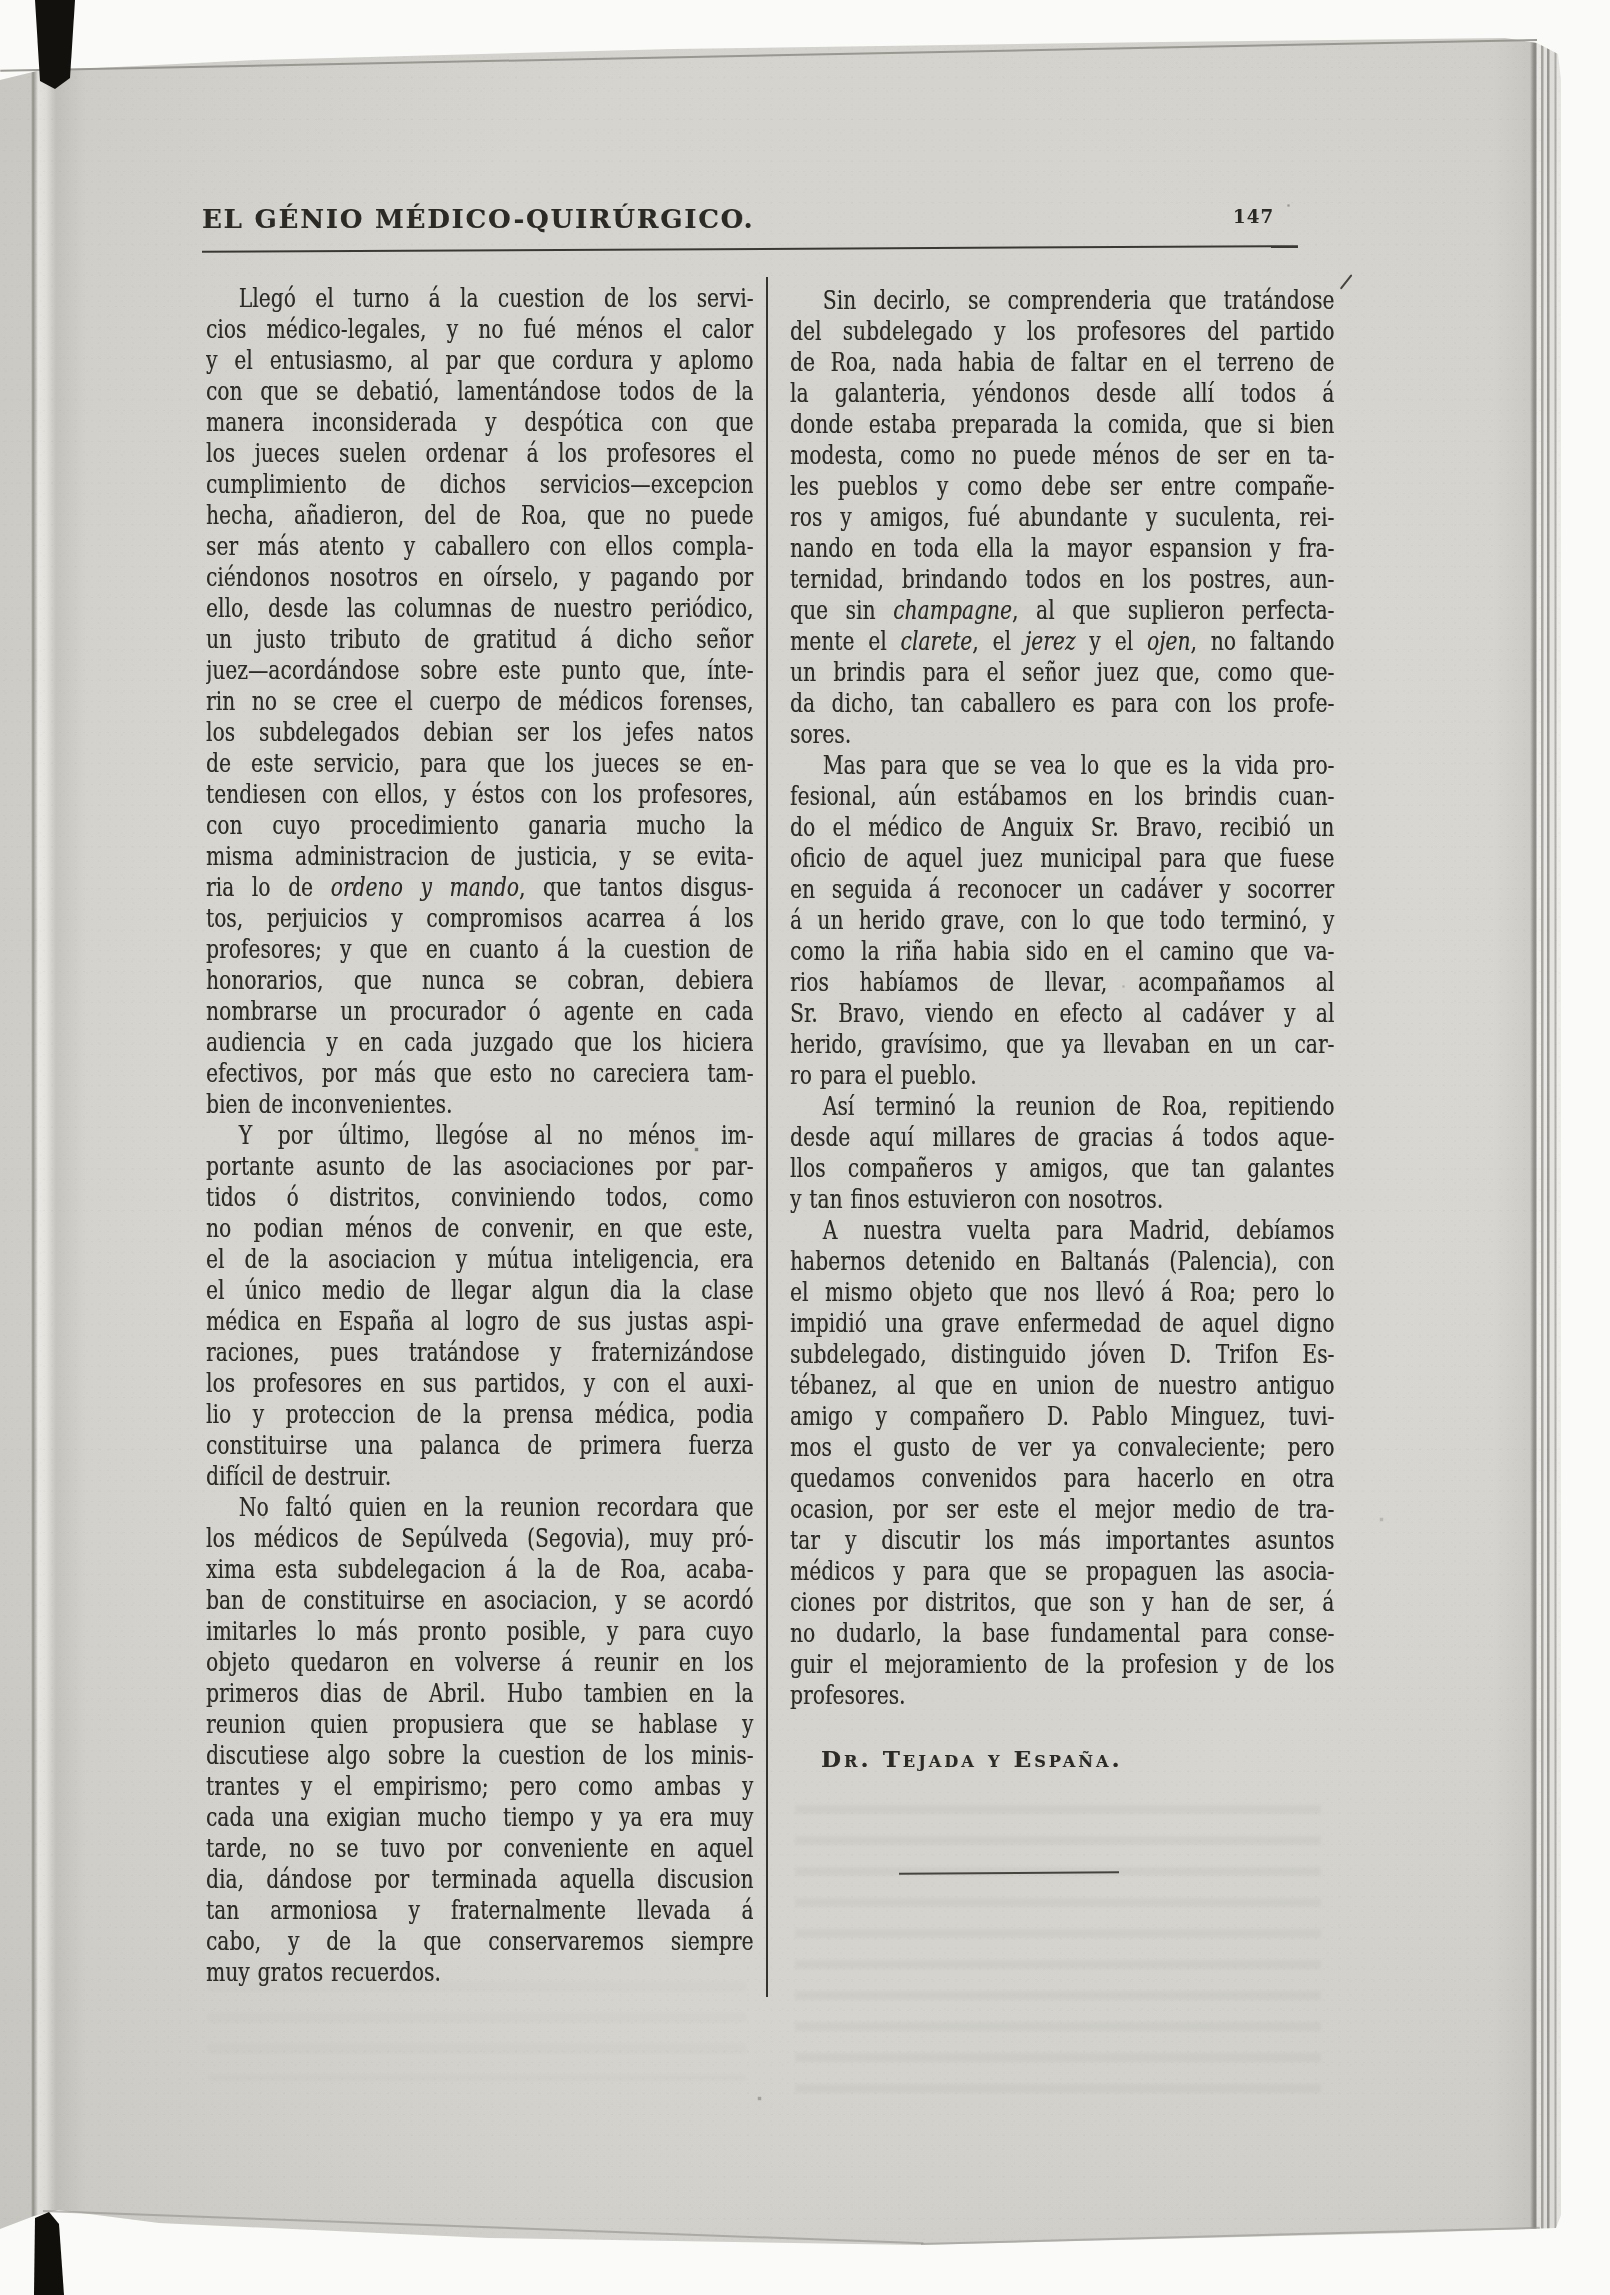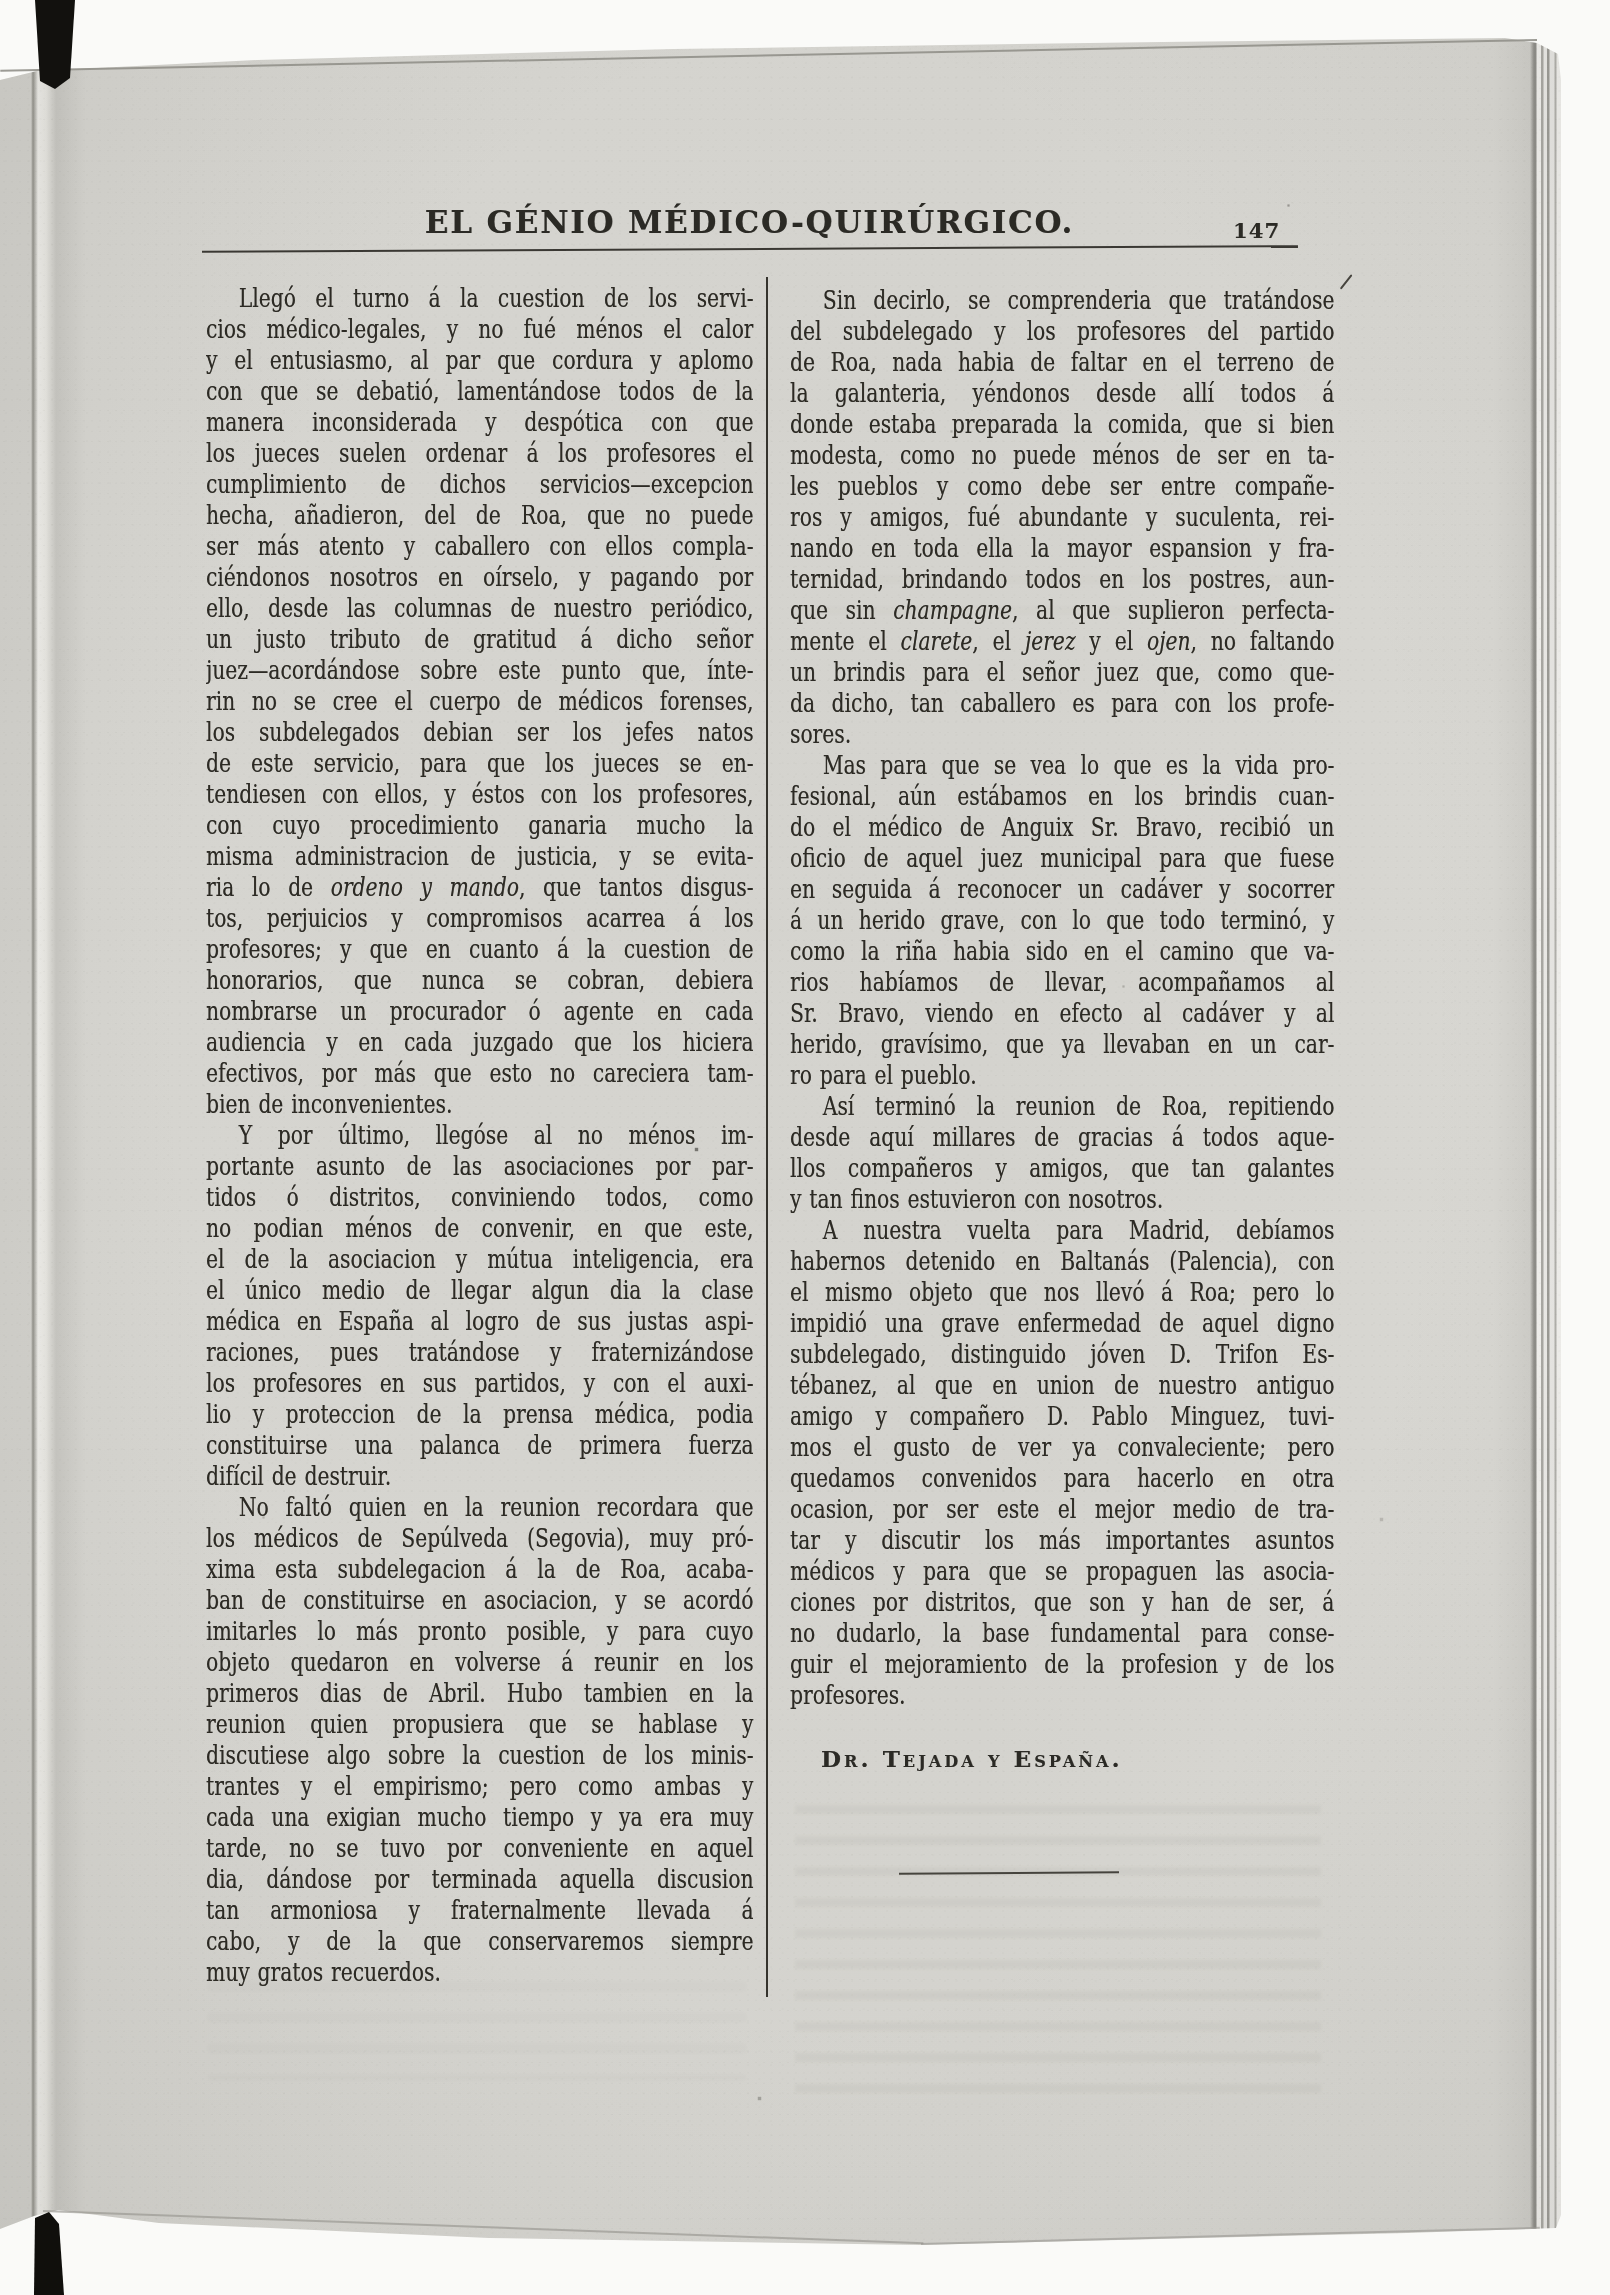--- a/index.html
+++ b/index.html
@@ -41,25 +41,25 @@
   .edge-line{position:absolute;background:rgba(135,134,128,0.85);height:1.8px;}
   .edge-top{left:0;top:39px;width:1537px;transform:rotate(-1.15deg);transform-origin:right center;background:rgba(145,144,138,0.9);}
   .edge-bottom-a{left:43px;top:2210px;width:881px;transform:rotate(2.1deg);transform-origin:left center;background:rgba(150,149,143,0.65);}
   .edge-bottom-b{left:921px;top:2243px;width:619px;transform:rotate(-1.5deg);transform-origin:left center;background:rgba(150,149,143,0.6);}
   
   .tape-top{position:absolute;left:0;top:0;width:104px;height:107px;background:#12110e;
     clip-path:polygon(35px 0px,75px 0px,70px 78px,55px 89px,40px 81px);filter:blur(0.6px);}
   .tape-bottom{position:absolute;left:0;top:2190px;width:104px;height:105px;background:#100f0c;
     clip-path:polygon(35px 28px,49px 22px,59px 34px,64px 105px,34px 105px);filter:blur(0.6px);}
   
-  .title{position:absolute;left:202px;top:204px;width:1095px;text-align:center;
-    font-size:31px;font-weight:700;letter-spacing:1.8px;color:#2b2a25;
+  .title{position:absolute;left:202px;top:204px;width:1095px;
+    font-size:26px;font-weight:700;letter-spacing:1.8px;color:#2b2a25;
     text-shadow:0.3px 0.3px 0.5px rgba(43,41,36,0.45);}
-  .pagenum{position:absolute;left:1233px;top:206px;font-size:21px;font-weight:700;
-    letter-spacing:1.2px;color:#2b2a25;text-shadow:0.3px 0.3px 0.5px rgba(43,41,36,0.45);margin-top:12px;}
+  .pagenum{position:absolute;left:1233px;top:206px;font-size:18px;font-weight:700;
+    letter-spacing:1.2px;color:#2b2a25;text-shadow:0.3px 0.3px 0.5px rgba(43,41,36,0.45);}
   .hrule{position:absolute;left:202px;top:248px;width:1096px;height:2.4px;background:#3a3833;
     transform:rotate(-0.3deeg);transform:rotate(-0.3deg);}
   
   .col{
     position:absolute;color:#2c2a24;font-size:26px;line-height:31px;
     transform:scaleX(0.78);transform-origin:0 0;word-spacing:1.8px;
     text-shadow:0.2px 0.2px 0.4px rgba(44,42,36,0.5);
   }
   #col-left{left:206px;top:283px;width:702px;}
   #col-right{left:790px;top:285px;width:698px;}

